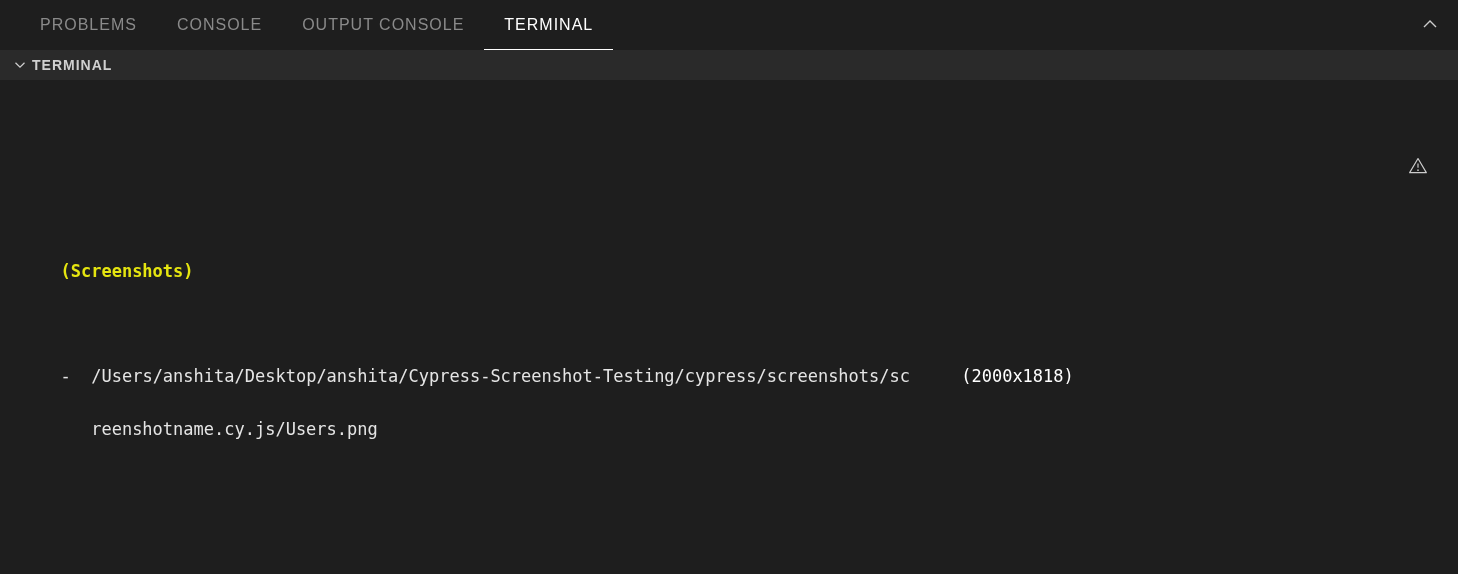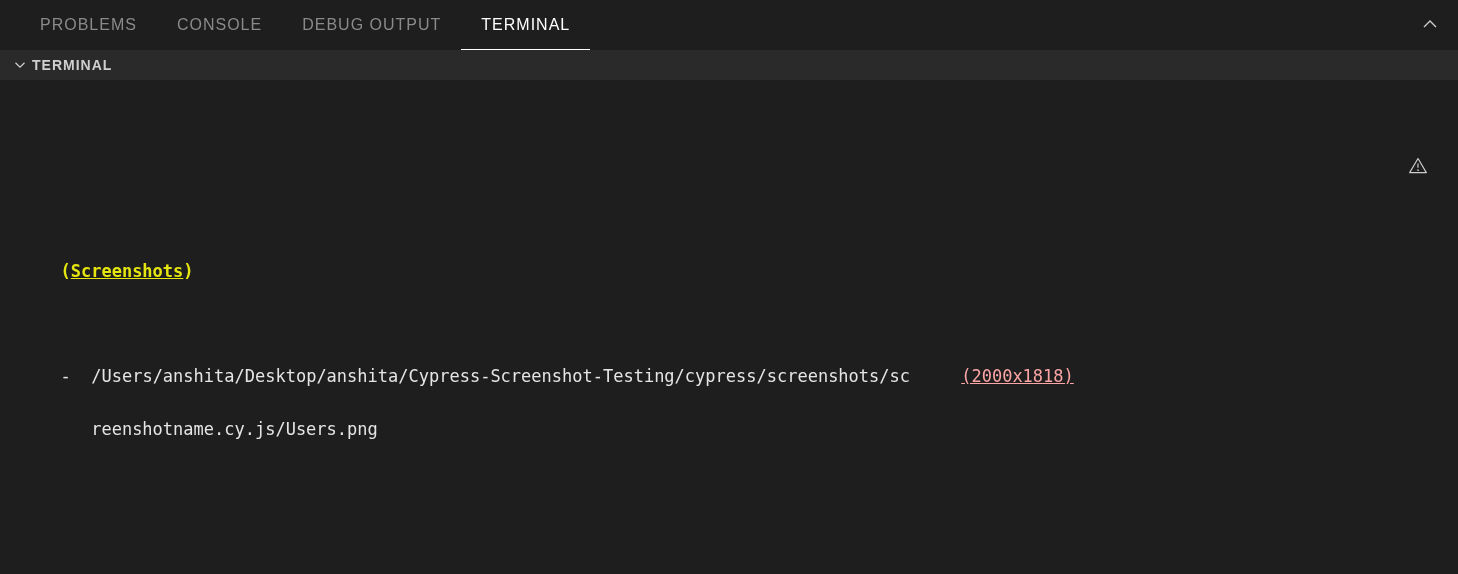--- a/index.html
+++ b/index.html
@@ -71,32 +71,32 @@
     position: relative;
   }
   .warning-icon {
     position: absolute;
     right: 30px;
     top: 50px;
     color: #cccccc;
     cursor: pointer;
   }
   .yellow { color: #e5e510; font-weight: 600; }
-  .yellow .ul { text-decoration: underline; }
-  .dim { color: #fca5a5; text-decoration: underline; }
+  .yellow .ul { }
+  .dim { color: #ffffff; }
   .white { color: #e5e5e5; }
   .line { display: block; }
 </style>
 </head>
 <body>
 
 <div class="tabs">
   <div class="tab">PROBLEMS</div>
   <div class="tab">CONSOLE</div>
-  <div class="tab">DEBUG OUTPUT</div>
+  <div class="tab">OUTPUT CONSOLE</div>
   <div class="tab active">TERMINAL</div>
   <div class="chevron-up">
     <svg width="16" height="16" viewBox="0 0 16 16">
         <path d="M2 10 L8 4 L14 10" stroke="#cccccc" stroke-width="1.4" fill="none"></path>
       </svg>
   </div>
 </div>
 
 <div class="section-bar">
   <span class="chev">

